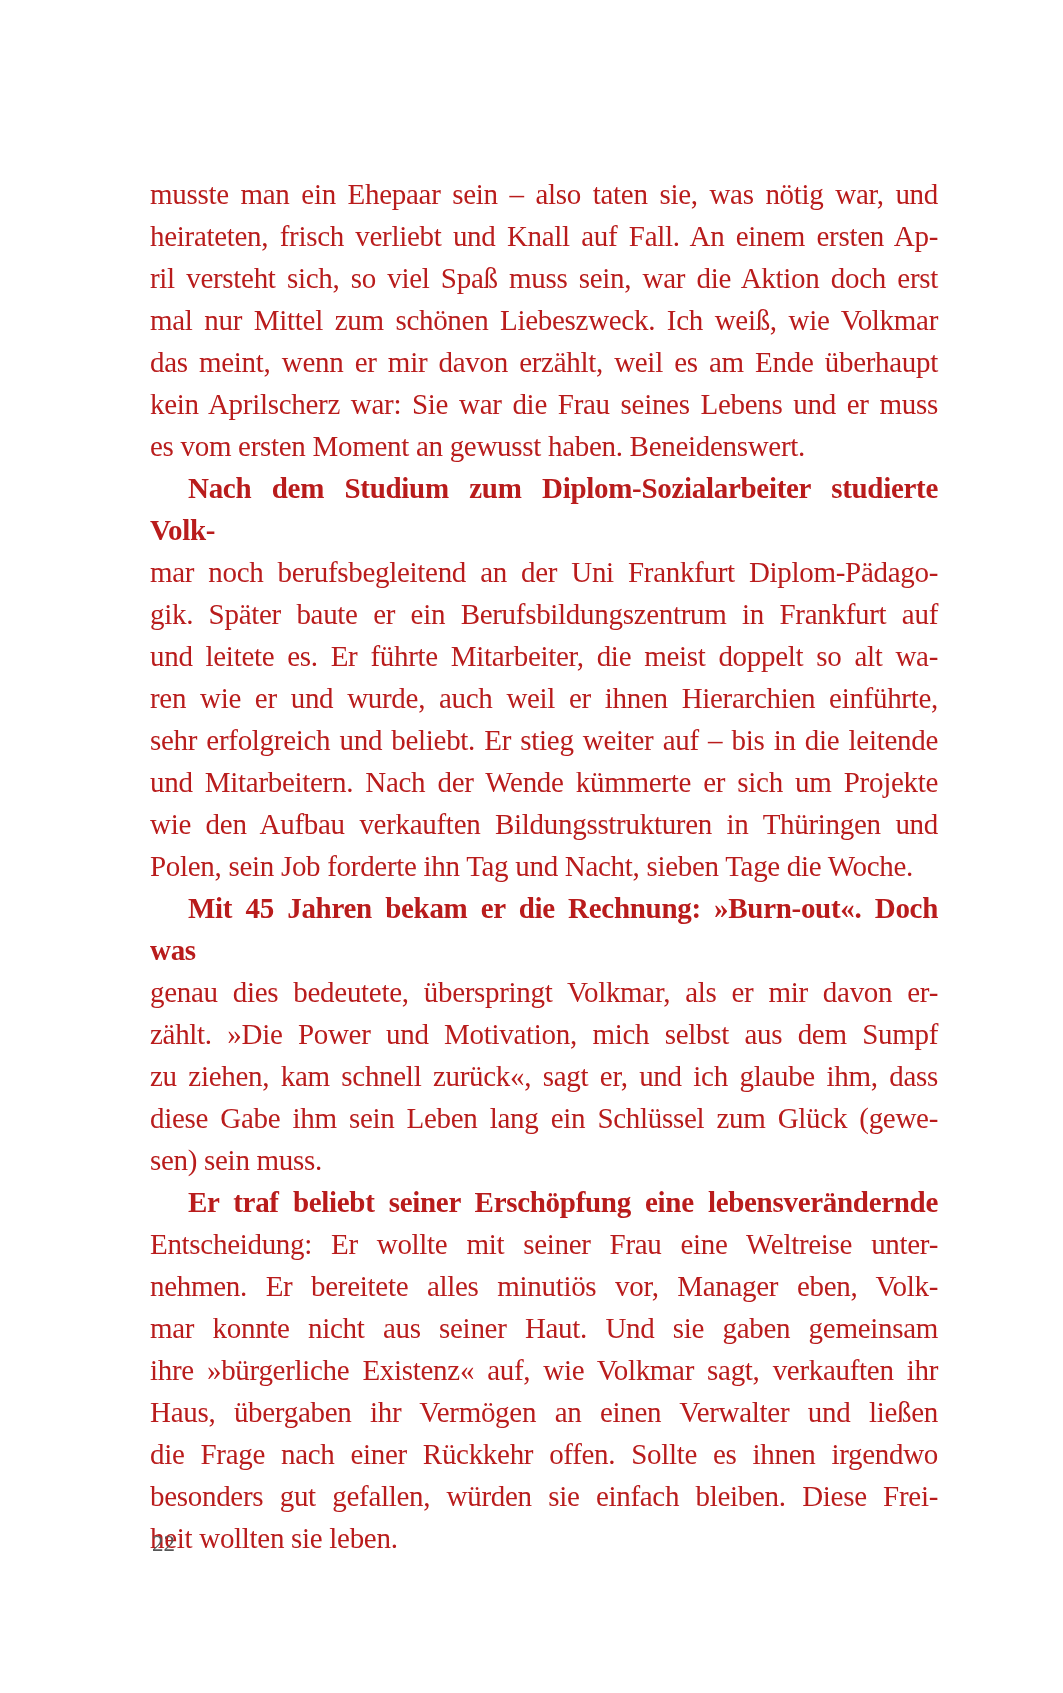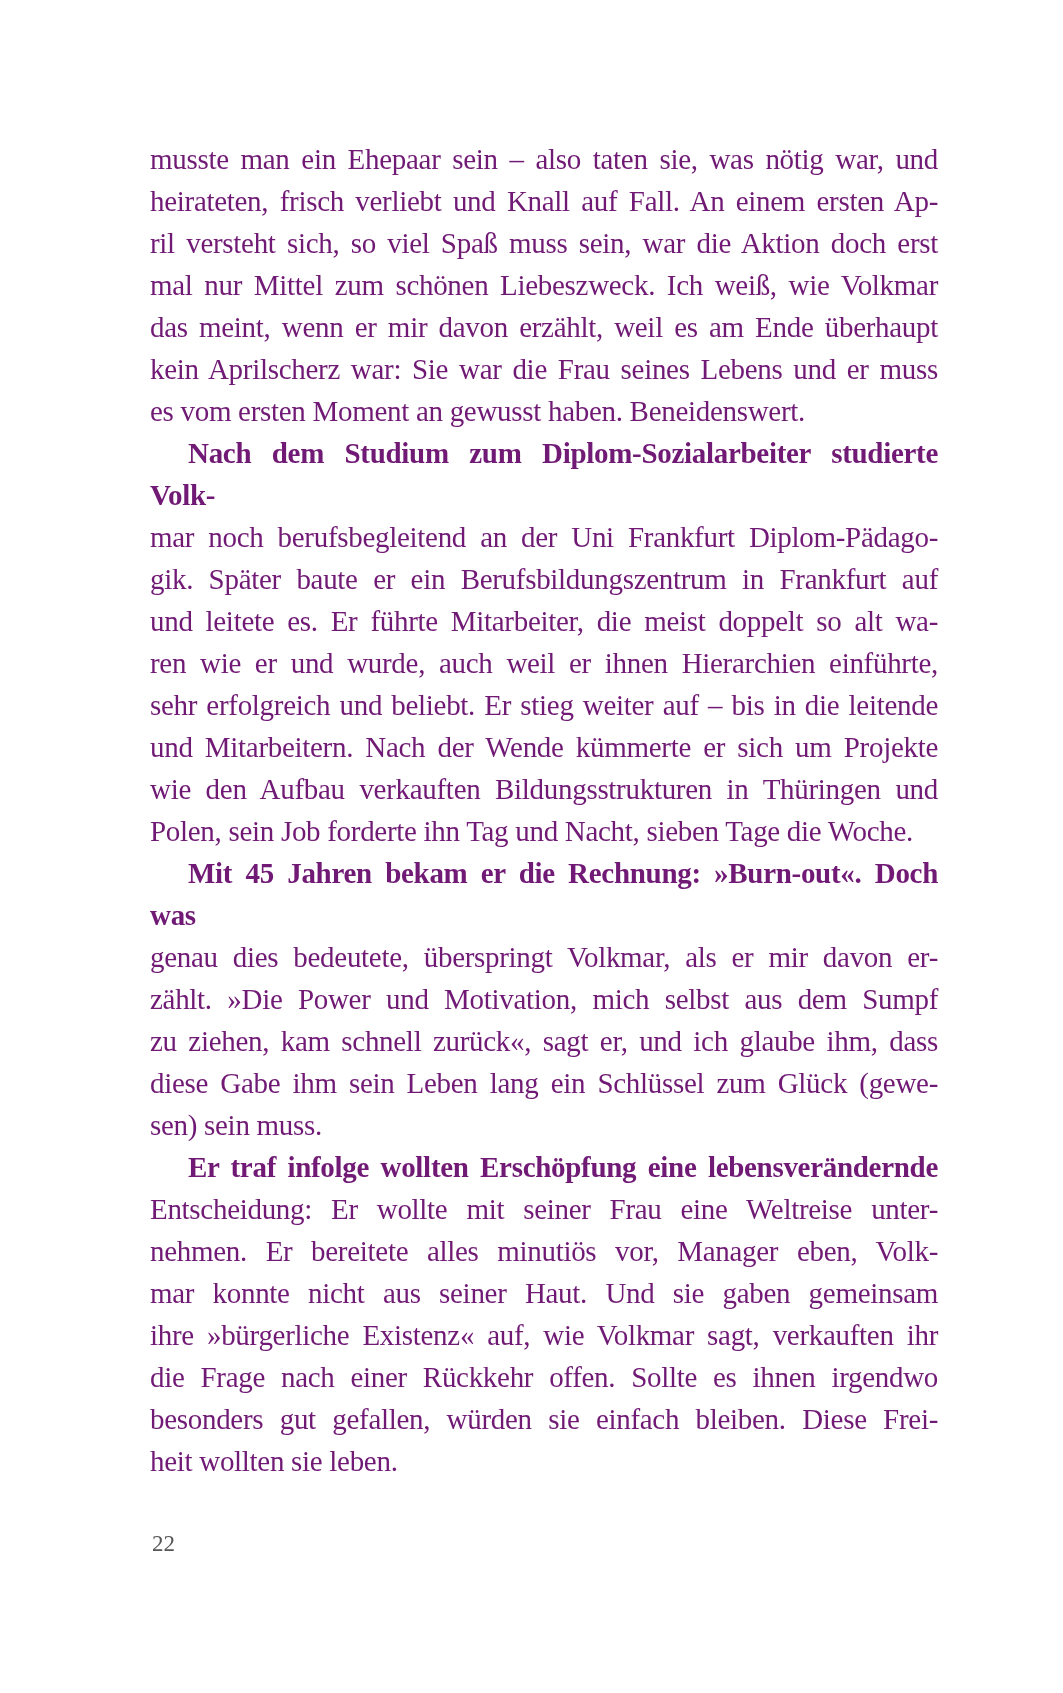--- a/index.html
+++ b/index.html
@@ -50,21 +50,21 @@
     top: 1532px;
     font-size: 23px;
     line-height: 1;
     color: #565656;
   }
 </style>
 </head>
 <body style="background: rgb(255, 255, 255);">
 
 <div class="page">
-  <div class="text-block" style="color: #701a75;">
+  <div class="text-block" style="color: #b91c1c; margin-top: 35px;">
       <div class="paragraph">
         <div class="line">musste man ein Ehepaar sein – also taten sie, was nötig war, und</div>
         <div class="line">heirateten, frisch verliebt und Knall auf Fall. An einem ersten Ap-</div>
         <div class="line">ril versteht sich, so viel Spaß muss sein, war die Aktion doch erst</div>
         <div class="line">mal nur Mittel zum schönen Liebeszweck. Ich weiß, wie Volkmar</div>
         <div class="line">das meint, wenn er mir davon erzählt, weil es am Ende überhaupt</div>
         <div class="line">kein Aprilscherz war: Sie war die Frau seines Lebens und er muss</div>
         <div class="line par-end">es vom ersten Moment an gewusst haben. Beneidenswert.</div>
       </div>
       <div class="paragraph">
@@ -80,24 +80,25 @@
       </div>
       <div class="paragraph">
         <div class="line first">Mit 45 Jahren bekam er die Rechnung: »Burn-out«. Doch was</div>
         <div class="line">genau dies bedeutete, überspringt Volkmar, als er mir davon er-</div>
         <div class="line">zählt. »Die Power und Motivation, mich selbst aus dem Sumpf</div>
         <div class="line">zu ziehen, kam schnell zurück«, sagt er, und ich glaube ihm, dass</div>
         <div class="line">diese Gabe ihm sein Leben lang ein Schlüssel zum Glück (gewe-</div>
         <div class="line par-end">sen) sein muss.</div>
       </div>
       <div class="paragraph">
-        <div class="line first">Er traf infolge wollten Erschöpfung eine lebensverändernde</div>
+        <div class="line first">Er traf beliebt seiner Erschöpfung eine lebensverändernde</div>
         <div class="line">Entscheidung: Er wollte mit seiner Frau eine Weltreise unter-</div>
         <div class="line">nehmen. Er bereitete alles minutiös vor, Manager eben, Volk-</div>
         <div class="line">mar konnte nicht aus seiner Haut. Und sie gaben gemeinsam</div>
         <div class="line">ihre »bürgerliche Existenz« auf, wie Volkmar sagt, verkauften ihr</div>
+        <div class="line">Haus, übergaben ihr Vermögen an einen Verwalter und ließen</div>
         <div class="line">die Frage nach einer Rückkehr offen. Sollte es ihnen irgendwo</div>
         <div class="line">besonders gut gefallen, würden sie einfach bleiben. Diese Frei-</div>
         <div class="line par-end">heit wollten sie leben.</div>
       </div>
     </div>
   <div class="folio" style="color: rgb(86, 86, 86);">22</div>
 </div>
 
 </body></html>

